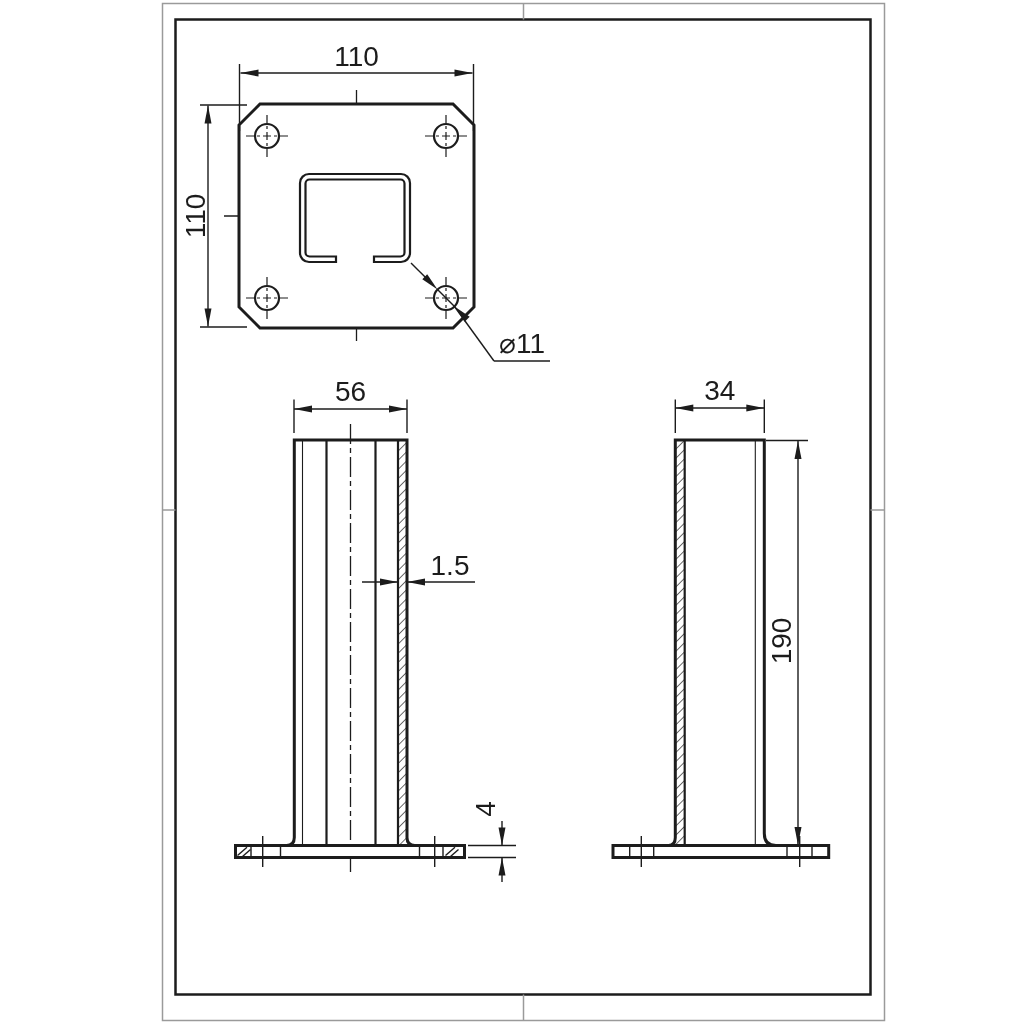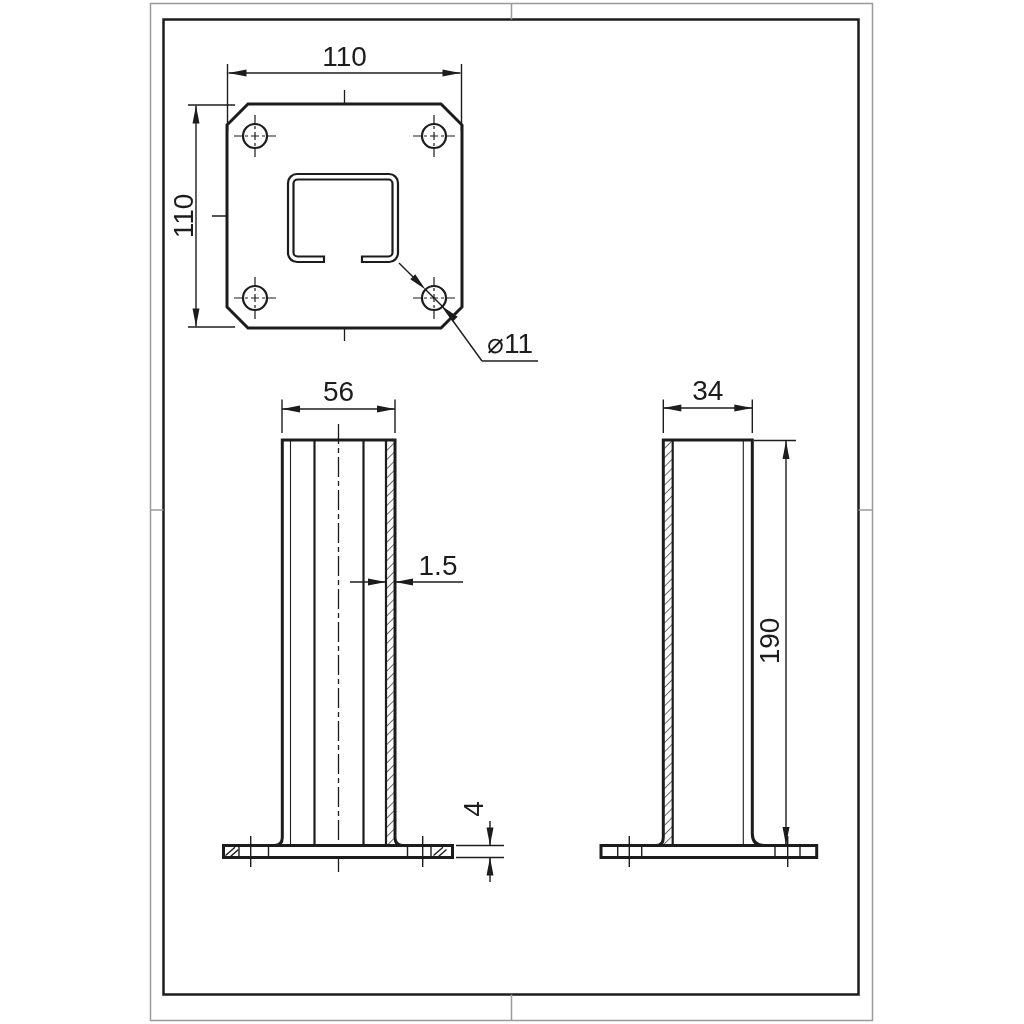--- a/index.html
+++ b/index.html
@@ -6,20 +6,21 @@
     --line:#1c1c1c;
     --frame:#9a9a9a;
     --background:#ffffff;
   }
   html,body{margin:0;padding:0;background:var(--background);}
   .page{
     position:relative;
     width:988px;height:1024px;
     background:var(--background);
     font-family:"Liberation Sans", sans-serif;
+    margin-left:12px;
   }
   svg{display:block;}
   .o  {stroke:var(--line);stroke-width:3;  fill:none;stroke-linejoin:miter;}
   .m  {stroke:var(--line);stroke-width:2.2;fill:none;}
   .t  {stroke:var(--line);stroke-width:1.4;fill:none;}
   .tt {stroke:var(--line);stroke-width:1.1;fill:none;}
   .cl {stroke:var(--line);stroke-width:1.3;fill:none;stroke-dasharray:20 4 5 4;}
   .cm {stroke:var(--line);stroke-width:1.2;fill:none;stroke-dasharray:8 3 3 3;}
   .fillw{fill:var(--background);}
   .ah {fill:var(--line);stroke:none;}

